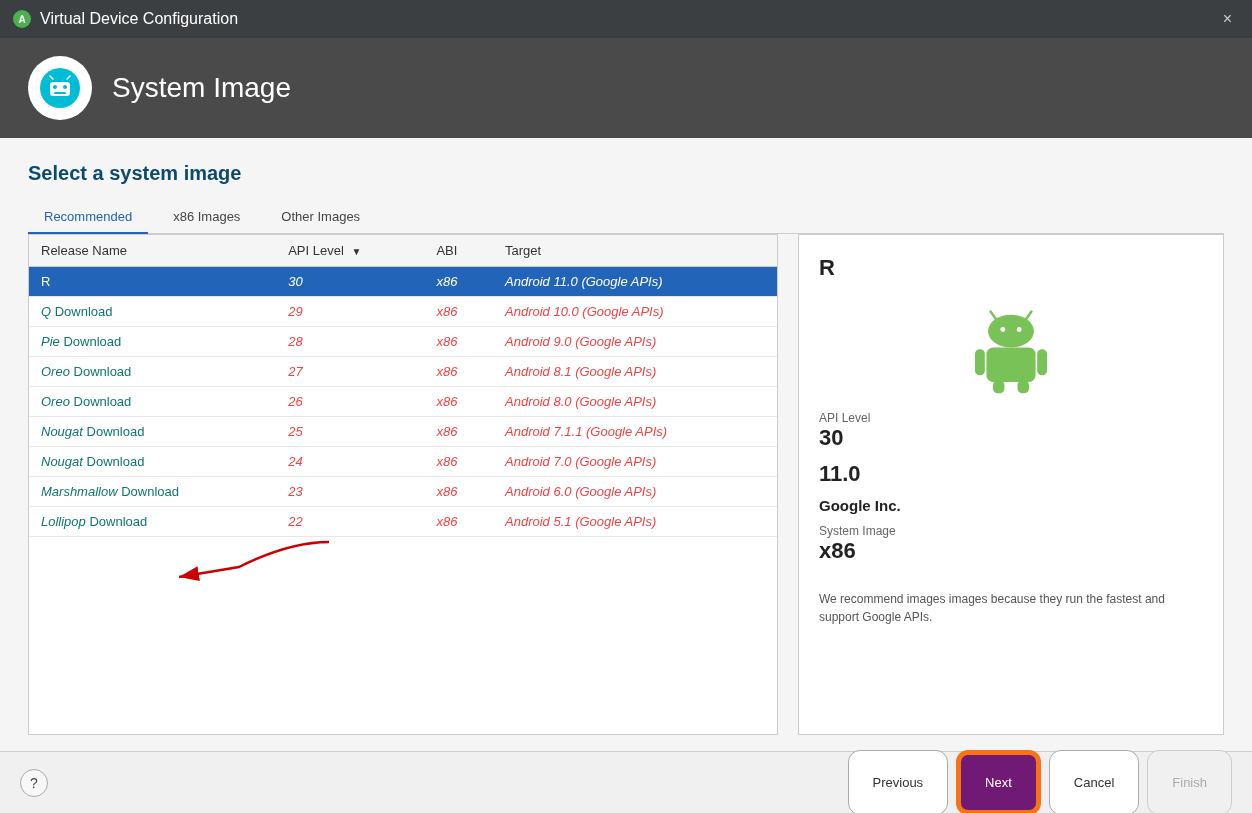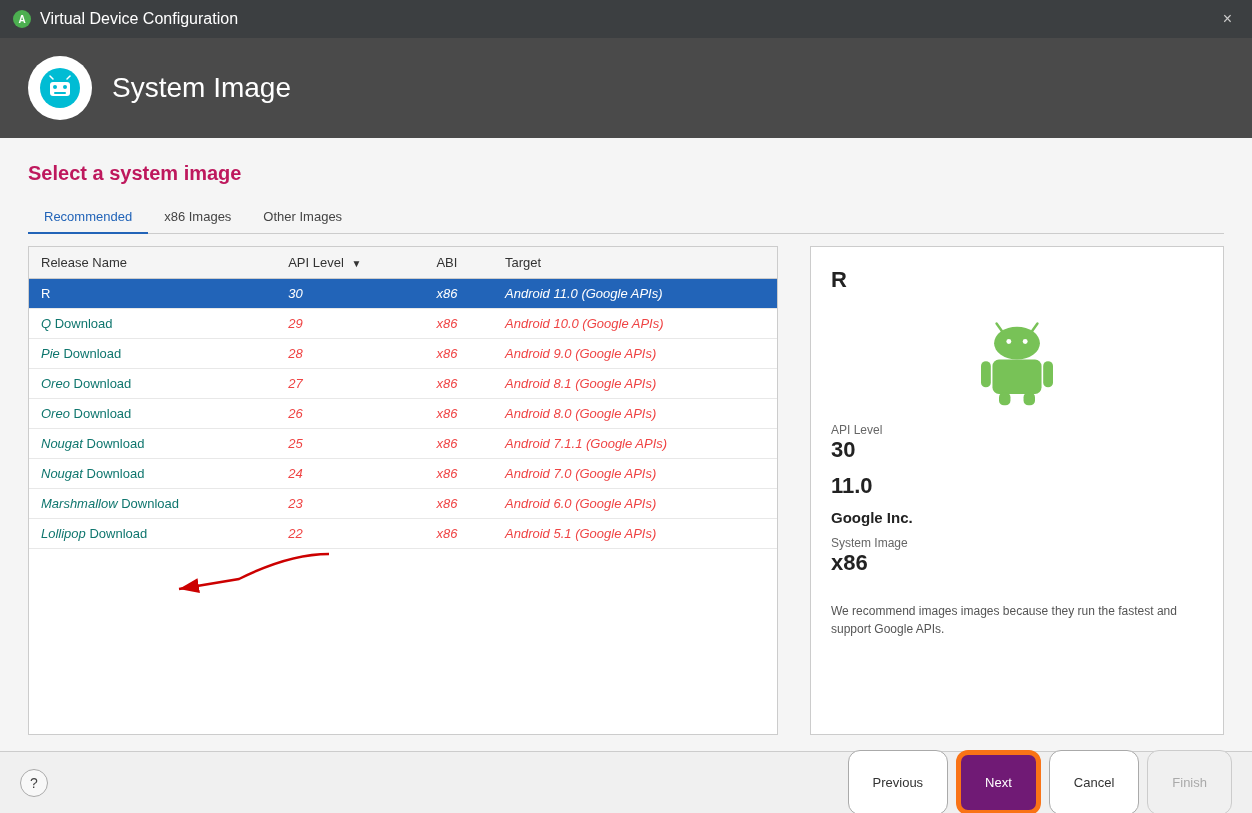--- a/index.html
+++ b/index.html
@@ -73,51 +73,51 @@
     .main-content {
       flex: 1;
       background: #f5f5f5;
       padding: 24px 28px 16px;
       display: flex;
       flex-direction: column;
     }
     .section-title {
       font-size: 20px;
       font-weight: 600;
-      color: #be185d;
+      color: #0c4a6e;
       margin-bottom: 16px;
     }
 
     
     .tabs {
       display: flex;
-      gap: 0;
+      gap: 9px;
       border-bottom: 1px solid #cccccc;
       margin-bottom: 0;
     }
     .tab {
       padding: 8px 16px;
       font-size: 13px;
       cursor: pointer;
       color: #444;
       border-bottom: 2px solid transparent;
       margin-bottom: -1px;
     }
     .tab.active {
       color: #2264b8;
       border-bottom: 2px solid #2264b8;
       font-weight: 500;
     }
 
     
     .content-area {
       display: flex;
-      gap: 32px;
+      gap: 20px;
       flex: 1;
-      margin-top: 12px;
+      margin-top: 0;
     }
 
     
     .table-panel {
       flex: 0 0 750px;
       border: 1px solid #cccccc;
       background: #ffffff;
       overflow: hidden;
     }
     table {

